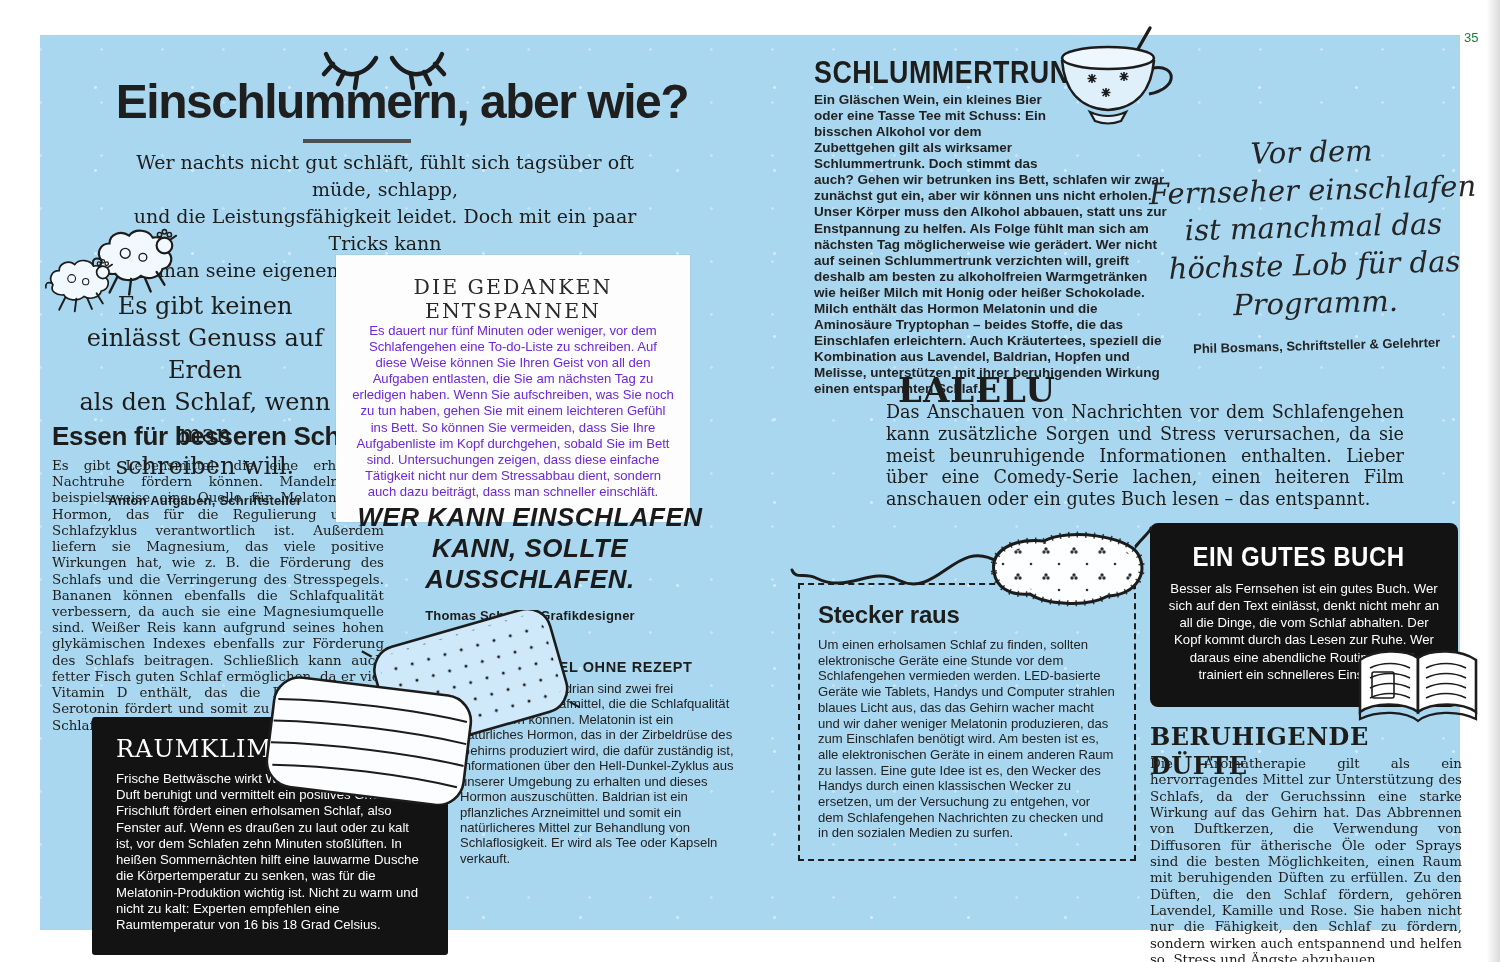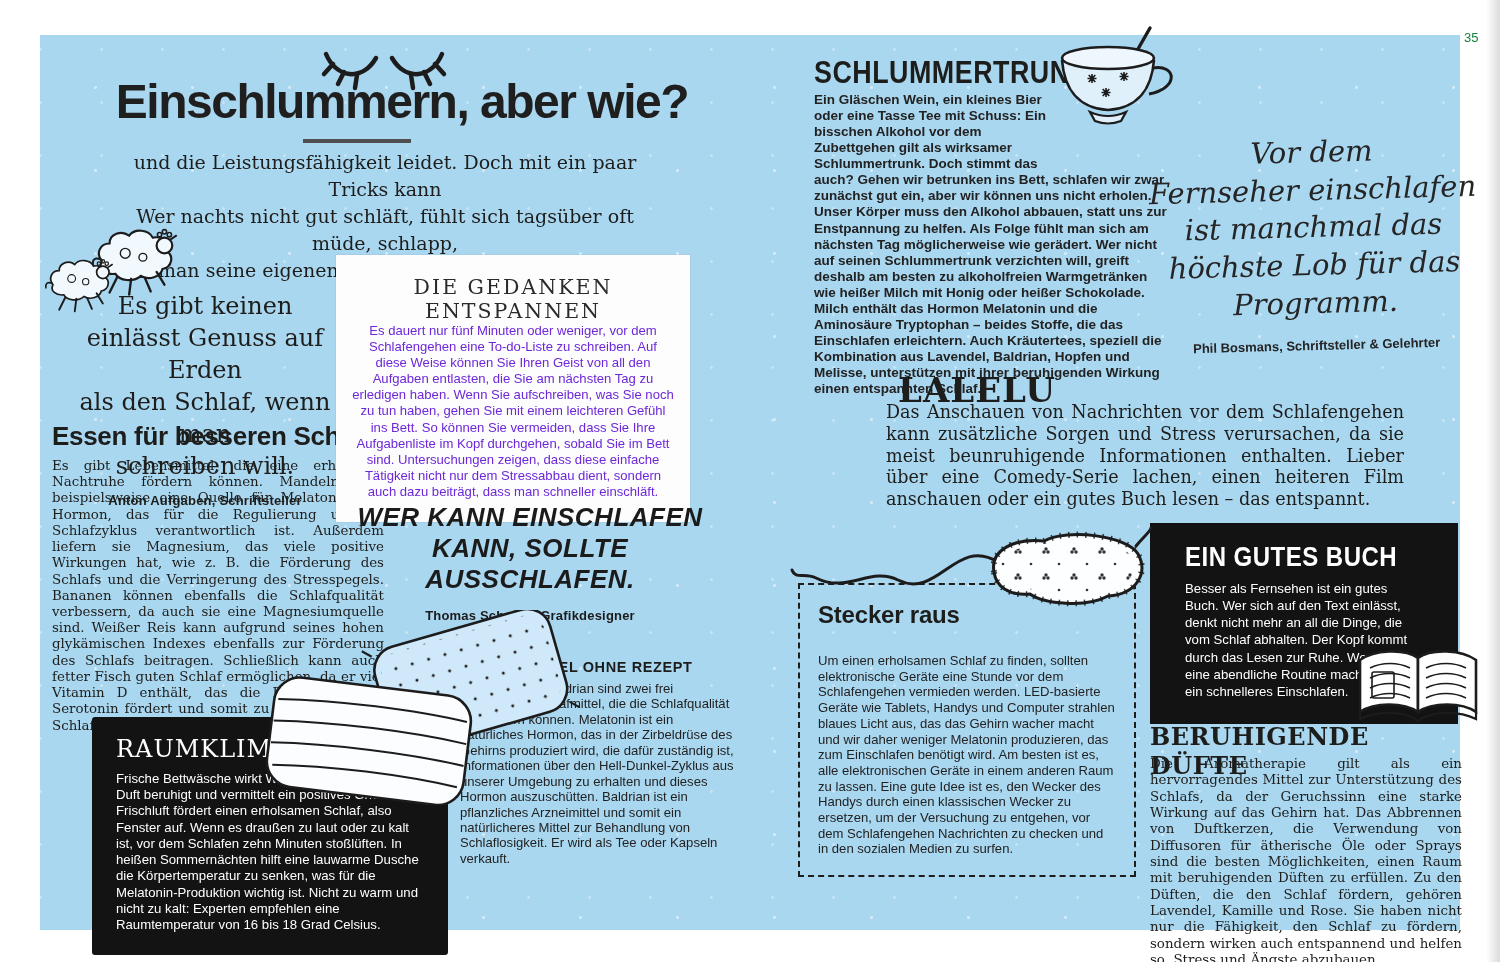--- a/index.html
+++ b/index.html
@@ -61,24 +61,24 @@
   .teacup{left:1046px;top:24px;width:148px;height:118px;}
   .script-quote{left:1148px;top:134px;width:332px;text-align:center;
     font-size:29px;font-style:italic;line-height:1.3;color:#252525;transform:rotate(-1.5deg);}
   .script-attr{margin-top:16px;font-size:13px;font-weight:bold;font-style:normal;
     font-family:"Liberation Sans",sans-serif;transform:none;}
   .lalelu-head{left:886px;top:358px;width:400px;font-size:34px;letter-spacing:1px;}
   .lalelu-body{left:886px;top:402px;width:518px;font-size:17.6px;line-height:1.24;text-align:justify;}
   .stecker-box{left:798px;top:583px;width:338px;border:2.5px dashed #1d1d1b;
     padding:16px 18px 18px;box-sizing:border-box;}
   .stecker-head{font-size:24px;font-weight:bold;letter-spacing:-.2px;}
-  .stecker-body{margin-top:24px;font-size:13.1px;line-height:1.2;color:#222;}
+  .stecker-body{margin-top:8px;font-size:13.1px;line-height:1.2;color:#222;}
   .mask{left:786px;top:520px;width:368px;height:105px;z-index:3;}
   .buch-box{left:1150px;top:523px;width:308px;background:#131313;color:#fff;
-    border-radius:0;padding:18px 35px 24px;box-sizing:border-box;}
+    border-radius:8px;padding:18px 16px 24px;box-sizing:border-box;text-align:center;}
   .buch-head{font-size:25px;font-weight:bold;letter-spacing:.5px;transform:scale(.96,1.1);transform-origin:left top;}
   .buch-body{margin-top:10px;font-size:13.2px;line-height:1.3;}
   .book{left:1348px;top:642px;width:140px;height:92px;z-index:3;}
   .duefte-head{left:1150px;top:722px;width:320px;font-size:24px;letter-spacing:.5px;}
   .duefte-body{left:1150px;top:756px;width:312px;font-size:13.4px;line-height:1.22;text-align:justify;}
   svg{display:block;}
 </style>
 </head>
 <body>
 
@@ -99,22 +99,22 @@
         <path d="M106 34 L112 46"></path>
         <path d="M117 26 L126 36"></path>
       </g>
     </svg>
   </div>
 
   <h1 class="abs title sans" style="margin:0">Einschlummern, aber wie?</h1>
   <div class="abs title-underline"></div>
 
   <div class="abs intro slab ink">
+    <div>Wer nachts nicht gut schläft, fühlt sich tagsüber oft müde, schlapp,</div>
     <div>und die Leistungsfähigkeit leidet. Doch mit ein paar Tricks kann</div>
-    <div>Wer nachts nicht gut schläft, fühlt sich tagsüber oft müde, schlapp,</div>
     <div>man seine eigenen Schlummerrituale schaffen.</div>
   </div>
 
   <div class="abs sheep">
     <svg viewBox="0 0 140 102" width="140" height="102">
       <defs>
         <g id="sheepShape">
           <path d="M14 42 C8 34 12 24 22 24 C22 14 34 10 42 16 C48 8 62 10 66 18 C76 16 84 24 80 32 C88 36 86 48 76 50 C74 58 62 62 54 57 C46 64 32 62 28 55 C18 56 10 50 14 42 Z" fill="#f2f9fe" stroke="#1c1c1c" stroke-width="2.2"></path>
           <circle cx="78" cy="26" r="8" fill="#f2f9fe" stroke="#1c1c1c" stroke-width="2.2"></circle>
           <path d="M84 20 l6 -4" stroke="#1c1c1c" stroke-width="2" stroke-linecap="round"></path>

